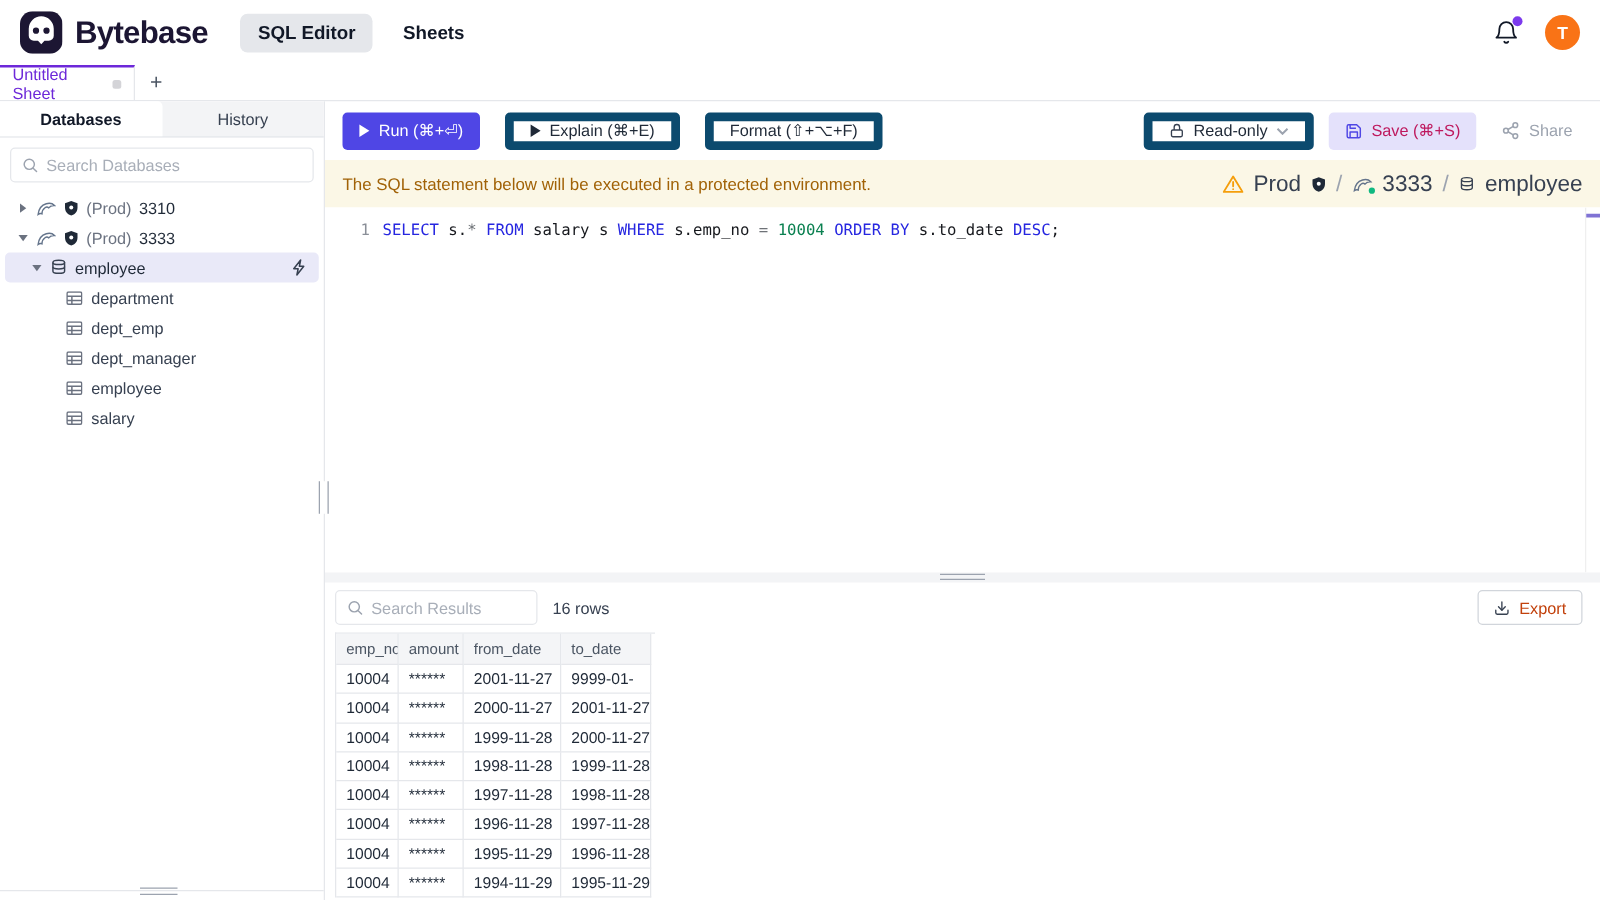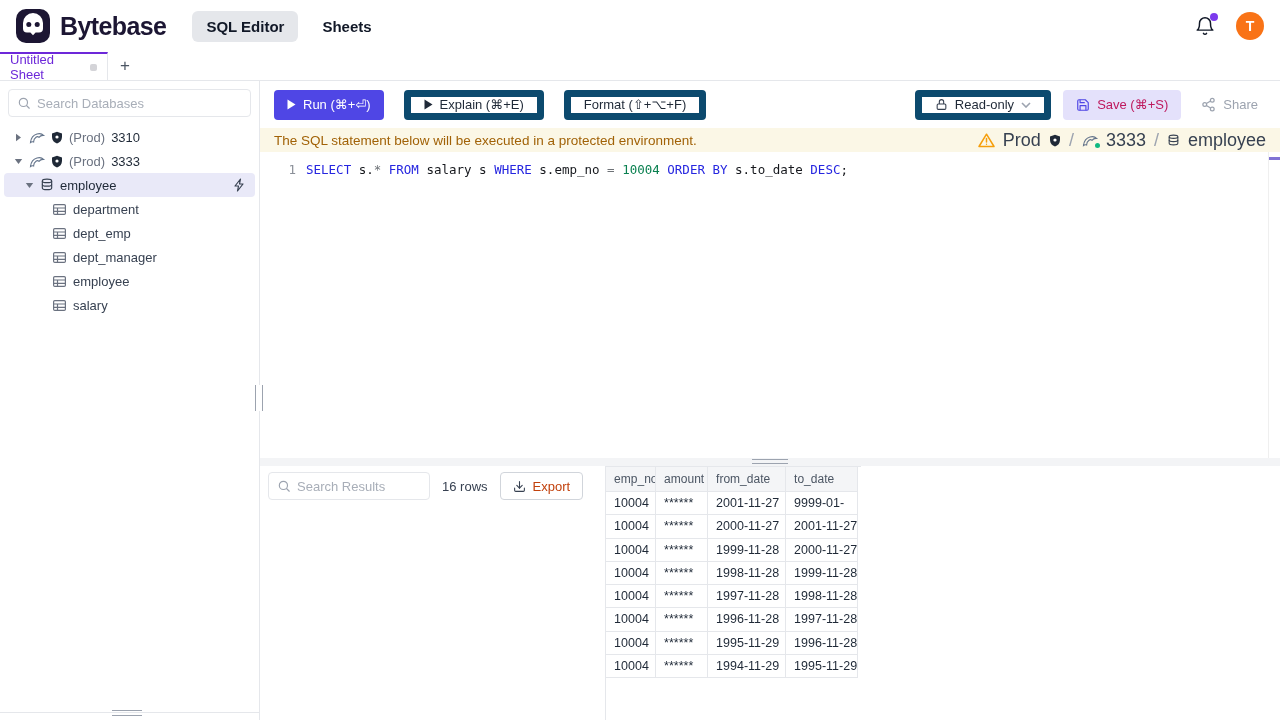--- a/index.html
+++ b/index.html
@@ -51,41 +51,41 @@
   
   .main { flex:1; display:flex; flex-direction:column; min-width:0; position:relative; }
   .toolbar { height:47px; display:flex; align-items:center; padding:0 14px; gap:20px; }
   .btn { height:30px; border-radius:4px; font-size:13px; display:inline-flex; align-items:center; gap:7px; padding:0 13px; background:#fff; border:none; font-family:"Liberation Sans",sans-serif; cursor:pointer; color:#1f2937; }
   .btn-run { background:#4f46e5; color:#fff; font-weight:500; }
   .btn-outline { border:7px solid #0c4a6e; }
   .tb-right { margin-left:auto; display:flex; align-items:center; gap:12px; }
   .btn-save { background:#e4e1fb; color:#be185d; font-weight:500; }
   .btn-share { color:#9ca3af; padding:0 8px; }
 
-  .banner { height:24px; background:#fbf7e6; display:flex; align-items:center; padding:0 14px; font-size:13.5px; color:#a16207; }
+  .banner { height:38px; background:#fbf7e6; display:flex; align-items:center; padding:0 14px; font-size:13.5px; color:#a16207; }
   .banner-right { margin-left:auto; display:flex; align-items:center; gap:8px; font-size:18px; color:#374151; }
   .slash { color:#9ca3af; }
   .conn { position:relative; display:flex; }
   .conn .status-dot { position:absolute; right:-2px; bottom:-1px; width:5px; height:5px; border-radius:50%; background:#10b981; }
 
   .editor { flex:1; position:relative; background:#fff; overflow:hidden; }
   .code-line { position:absolute; top:9px; left:0; right:0; display:flex; font-family:"DejaVu Sans Mono",monospace; font-size:12.5px; line-height:18px; white-space:pre; }
   .gutter { width:36px; text-align:right; color:#8a8f98; flex:none; }
   .code-text { padding-left:10px; }
   .tk-kw { color:#2626e0; }
   .tk-num { color:#0a8050; }
   .tk-op { color:#6e7277; }
   .tk-id { color:#16181d; }
   .minimap-line { position:absolute; top:0; bottom:0; right:11px; width:1px; background:#efefef; }
   .ruler-mark { position:absolute; top:5px; right:0; width:11px; height:3px; background:#6a5acd; opacity:0.85; }
 
   .h-divider { height:8px; background:#f3f4f6; position:relative; }
   .drag-h-main { position:absolute; left:calc(50% - 18px); top:1px; width:36px; height:5px; border-top:1.5px solid #9ca3af; border-bottom:1.5px solid #9ca3af; }
 
-  .results { height:254px; display:flex; flex-direction:row; overflow:hidden; }
+  .results { height:254px; display:flex; flex-direction:column; overflow:hidden; }
   .results-head { height:40px; display:flex; align-items:center; padding:0 14px 0 8px; gap:12px; flex:none; }
   .search-results { width:162px; height:28px; border:1px solid #e5e7eb; border-radius:4px; display:flex; align-items:center; padding:0 8px; gap:6px; flex:none; }
   .search-results input { border:none; outline:none; font-size:13px; width:100%; font-family:"Liberation Sans",sans-serif; }
   .search-results input::placeholder { color:#a8aeb8; }
   .row-count { font-size:13px; color:#374151; }
   .btn-export { margin-left:auto; height:28px; border:1px solid #d1d5db; border-radius:4px; background:#fff; font-size:13px; color:#c2410c; display:inline-flex; align-items:center; gap:7px; padding:0 12px; font-family:"Liberation Sans",sans-serif; }
 
   .grid { margin-left:8px; border-left:1px solid #e5e7eb; border-top:1px solid #e5e7eb; width:256px; font-size:12.5px; }
   .g-row { display:flex; }
   .g-cell { padding-left:8px; border-right:1px solid #e5e7eb; border-bottom:1px solid #e5e7eb; height:23.3px; line-height:23.3px; color:#1f2937; overflow:hidden; }
@@ -129,20 +129,24 @@
   <div class="sheet-tab">
     <span>Untitled Sheet</span>
     <span class="dirty-dot"></span>
   </div>
   <div class="add-tab">+</div>
 </div>
 
 <div class="bodywrap">
 
   <aside class="sidebar">
+    <div class="side-tabs">
+      <div class="side-tab active">Databases</div>
+      <div class="side-tab">History</div>
+    </div>
     <div class="search-box">
       <span>
         <svg width="14" height="14" viewBox="0 0 24 24" fill="none" stroke="#9ca3af" stroke-width="2" stroke-linecap="round">
             <circle cx="11" cy="11" r="7"></circle>
             <path d="M21 21l-4.3-4.3"></path>
           </svg>
       </span>
       <input type="text" placeholder="Search Databases" style="">
     </div>
 

